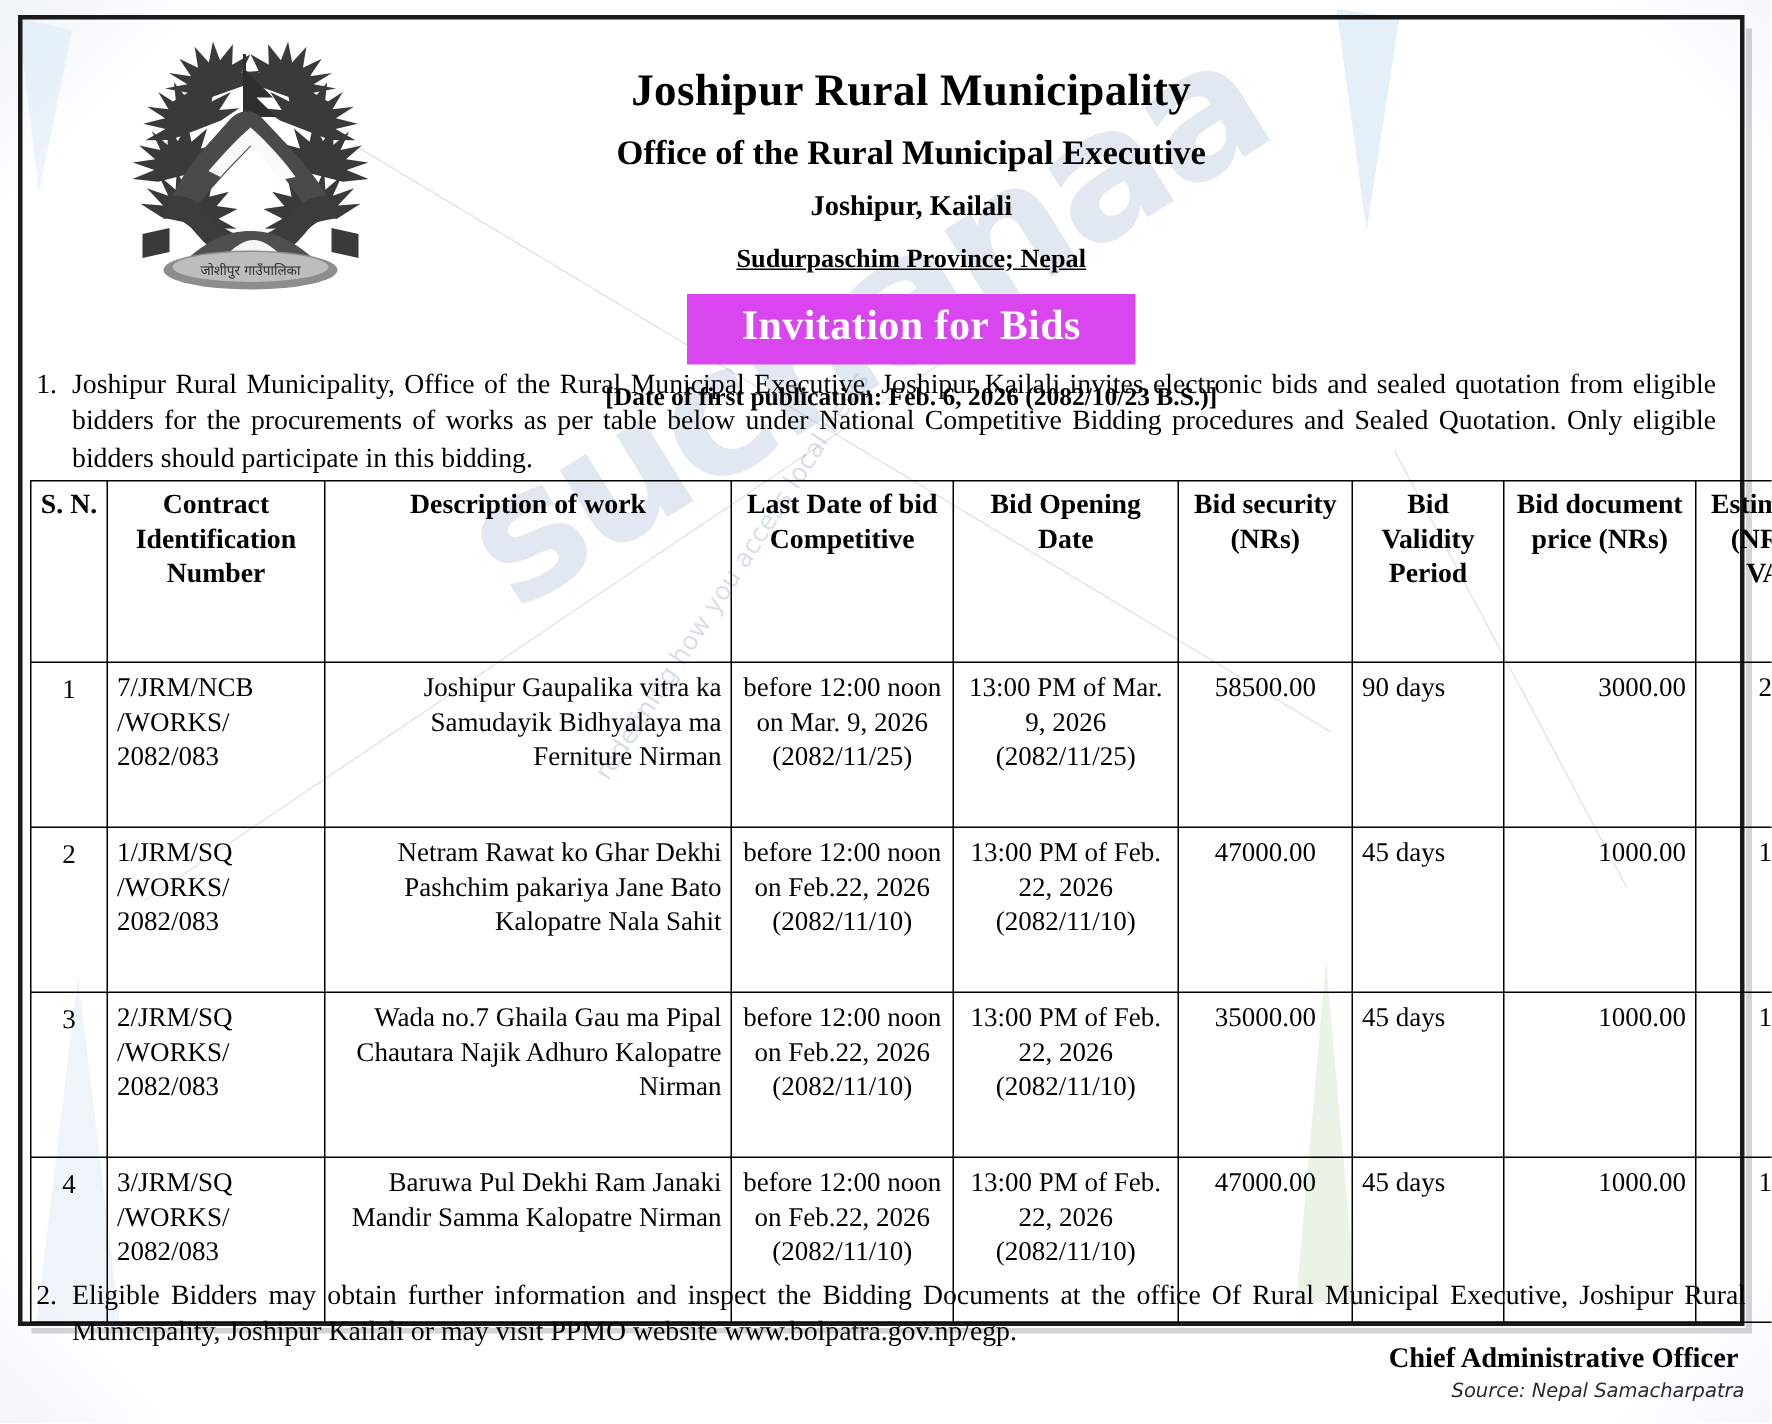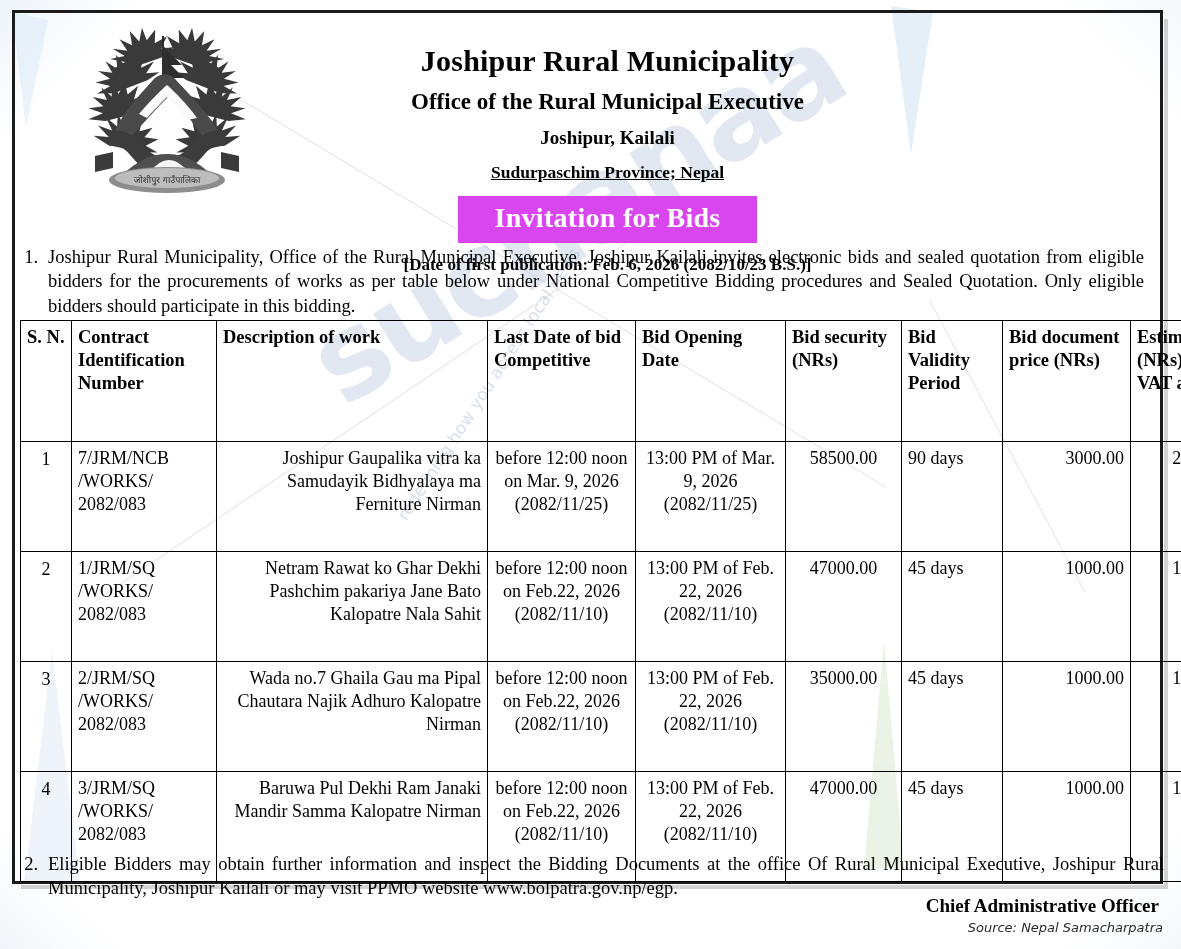--- a/index.html
+++ b/index.html
@@ -209,21 +209,21 @@
   .bid-table th, .bid-table td {
     border: 1.6px solid #000000;
     vertical-align: top;
     padding: 5px 6px 7px 6px;
     font-size: 18px;
     line-height: 1.27;
     background: transparent;
   }
   .bid-table thead th {
     font-weight: bold;
-    text-align: left;
+    text-align: center;
     vertical-align: top;
     height: 108px;
     font-size: 18.5px;
     line-height: 1.24;
   }
   .bid-table tbody td { height: 96px; }
 
   .c-sn       { width: 38px;  text-align: center; }
   .c-cid      { width: 132px; text-align: left; padding-left: 11px; }
   .c-desc     { width: 258px; text-align: right; padding-left: 11px; }

